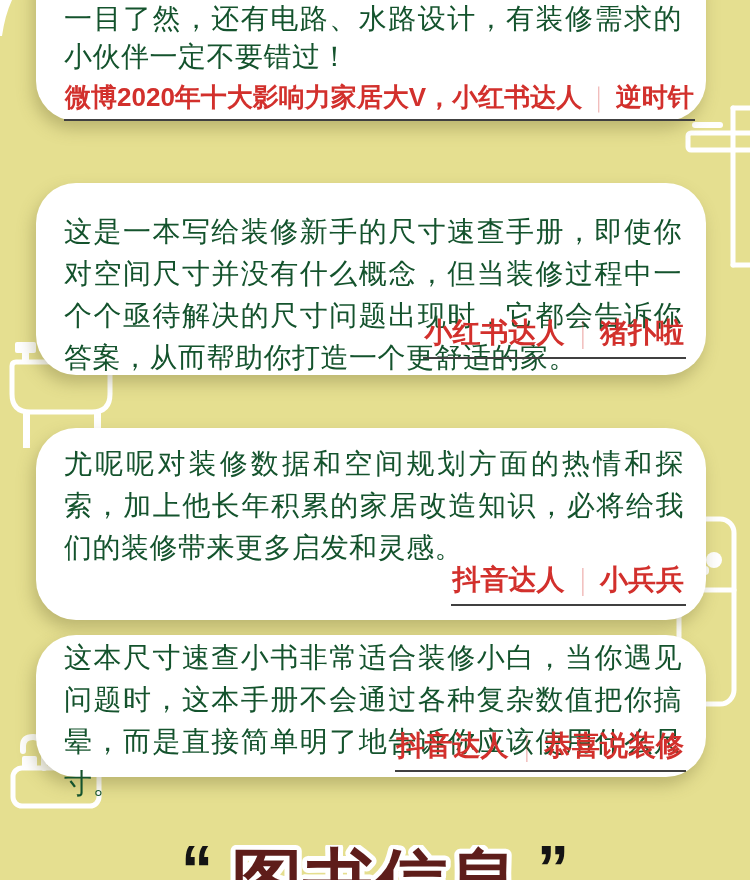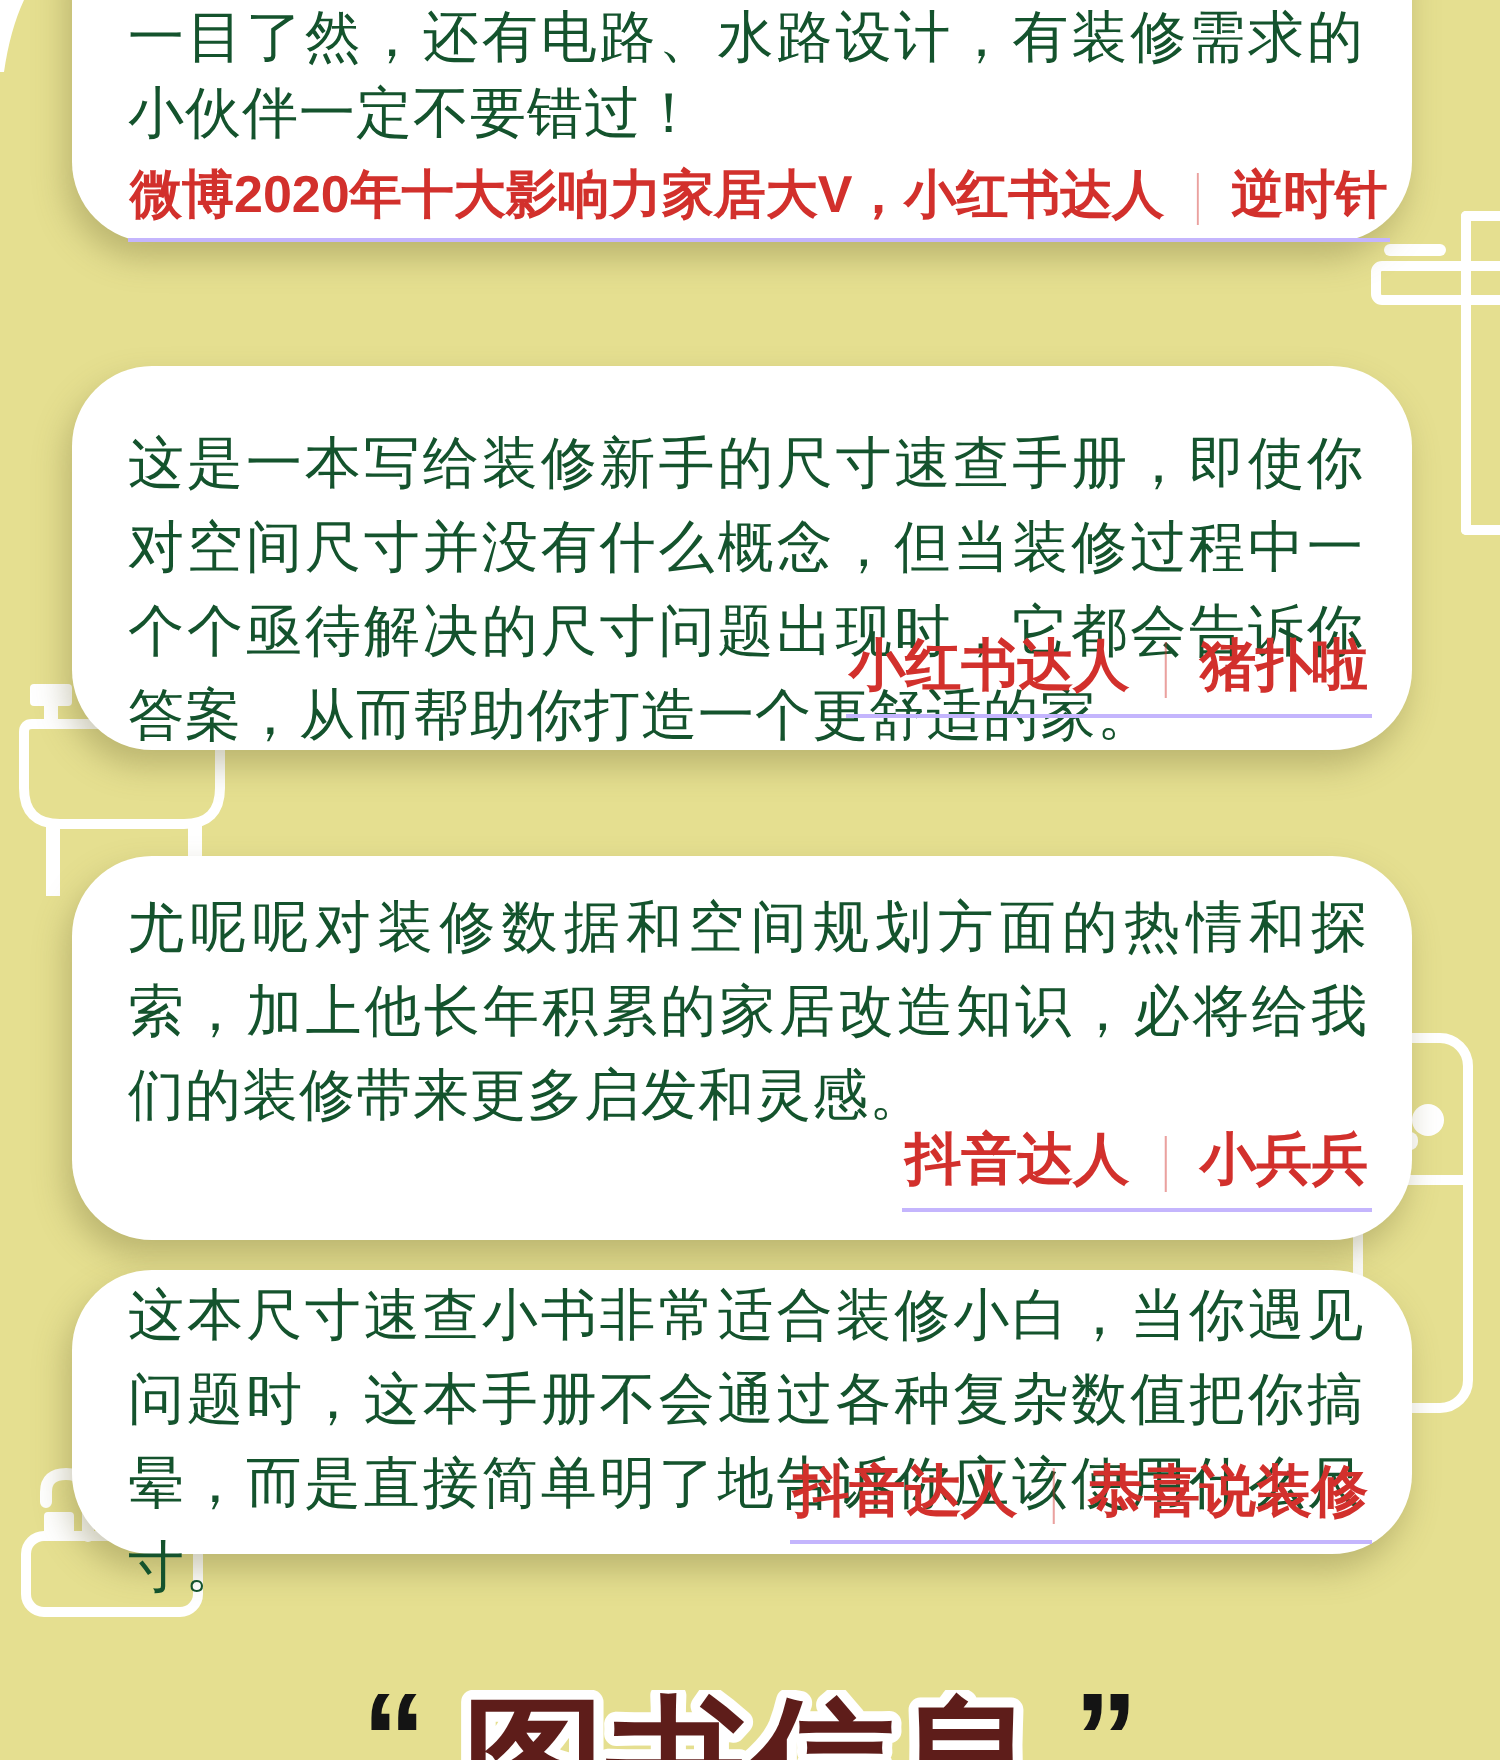--- a/index.html
+++ b/index.html
@@ -54,21 +54,21 @@
     font-weight: bold;
     color: #d2302c;
     white-space: nowrap;
     z-index: 2;
   }
   .card2 .attribution { bottom: 16px; }
   .card3 .attribution { bottom: 14px; }
   .card4 .attribution { bottom: 5px; }
   .attr-inner {
     display: inline-block;
-    border-bottom: 2px solid #c4b5fd;
+    border-bottom: 2px solid #404040;
     padding: 0 2px 5px 2px;
     text-align: right;
   }
   .divider {
     display: inline-block;
     color: #d2302c;
     opacity: 0.45;
     font-weight: 400;
     padding: 0 4px;
     transform: scaleX(0.6);

